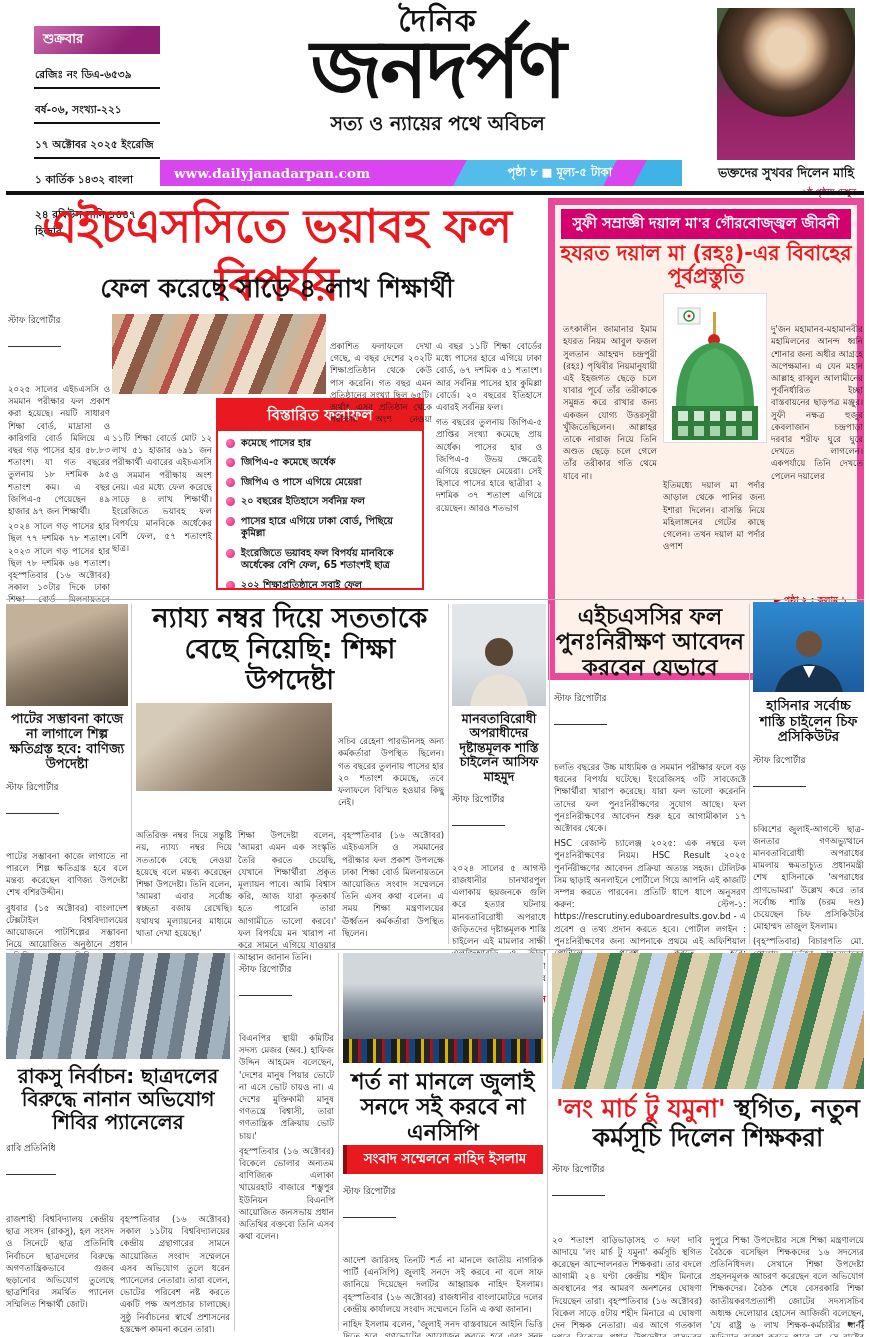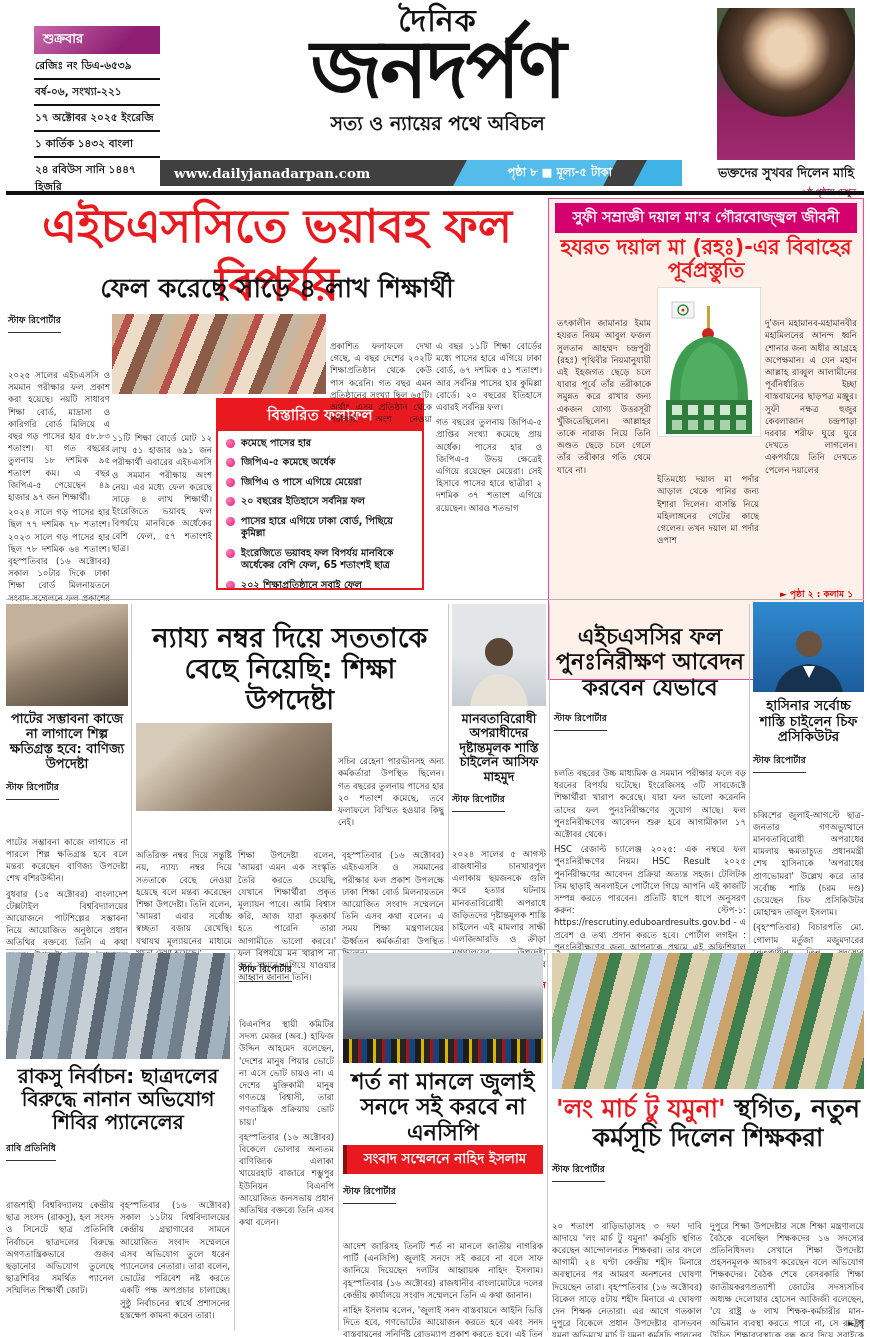--- a/index.html
+++ b/index.html
@@ -3,62 +3,62 @@
 <meta charset="utf-8">
 <style>
   html,body{margin:0;padding:0;background:#e9e9e9;}
   .page{position:relative;width:870px;height:1337px;background:#fff;margin:0 auto;
         font-family:"DejaVu Sans","Liberation Sans",sans-serif;color:#111;overflow:hidden;}
   .abs{position:absolute;}
   
   .datebox{left:34px;top:26px;width:126px;}
   .datebox .day{background:linear-gradient(135deg,#c869ab,#8e1f72 70%);color:#fff;font-weight:bold;
         font-size:13px;padding:3px 9px 4px;}
-  .datebox .row{font-size:10.5px;font-weight:bold;padding:4px 1px 3px;border-bottom:2px solid #111;}
+  .datebox .row{font-size:10.5px;font-weight:bold;padding:4px 1px 3px;border-bottom:2px solid #111;margin-top:9px;}
   .datebox .row:last-child{border-bottom:none;}
   .brand{left:205px;top:6px;width:465px;text-align:center;line-height:1;}
   .brand .pre{font-size:30px;font-weight:800;letter-spacing:1px;}
   .brand .main{font-size:80px;font-weight:900;letter-spacing:-2px;margin-top:-6px;}
   .brand .tag{font-size:19px;font-weight:700;margin-top:4px;}
-  .bluebar{left:160px;top:160px;width:522px;height:26px;background:#404040;color:#fff;
+  .bluebar{left:160px;top:160px;width:522px;height:26px;background:#d946ef;color:#fff;
         display:flex;align-items:center;overflow:hidden;}
   .bluebar .stripe{position:absolute;top:0;height:26px;width:150px;background:#54bceb;transform:skewX(-28deg);}
   .bluebar .site{position:relative;font-weight:bold;font-size:13.5px;padding-left:14px;font-family:"DejaVu Serif","Liberation Serif",serif;}
   .bluebar .pp{position:relative;margin-left:auto;font-weight:bold;font-size:11.5px;padding-right:70px;}
   .promo{right:8px;top:8px;width:152px;text-align:center;}
   .promo .ph{position:relative;width:138px;height:152px;margin:0 auto;
         background:
           radial-gradient(circle at 50% 26%, #ecd2b4 0 14%, #d9b694 20%, #5b4030 34%, #2f2318 52%, transparent 53%),
           linear-gradient(180deg,#4a5a3f 0 8%, #37492f 30%, #8c215f 62%, #a12a70 100%);}
   .promo .cap{font-size:12.5px;font-weight:800;margin-top:4px;}
   .promo .ref{font-size:8.5px;font-weight:bold;color:#a0275d;text-align:right;padding-right:6px;margin-top:2px;}
   .toprule{left:6px;top:191px;width:858px;height:4px;background:#101010;}
   
   .bodytext{font-size:8.6px;line-height:1.42;text-align:justify;color:#1c1c1c;overflow:hidden;margin-top:32px;}
   .bodytext p{margin:0 0 3px;}
-  .byline{font-size:9px;font-weight:bold;border-bottom:1px solid #333;display:inline-block;
-          padding-bottom:4px;margin-bottom:4px;}
+  .byline{font-size:9px;font-weight:normal;border-bottom:1px solid #333;display:inline-block;
+          padding-bottom:18px;margin-bottom:4px;}
   .contin{color:#d60000;font-weight:bold;font-size:9px;text-align:right;}
-  .hl{font-weight:800;line-height:1.15;text-align:center;margin-top:20px;}
+  .hl{font-weight:800;line-height:1.15;text-align:center;}
   .vline{width:1px;background:#c9c9c9;}
   .hline{height:1px;background:#b5b5b5;}
   .ph{position:absolute;overflow:hidden;}
   
   .lead-hl{left:8px;top:198px;width:538px;font-size:46px;font-weight:900;color:#e8191f;
            text-align:center;line-height:1.25;}
   .lead-sub{left:8px;top:268px;width:538px;font-size:26px;font-weight:700;text-align:center;}
   .ph-crowd1{background:repeating-linear-gradient(112deg,#d3b394 0 13px,#b5534a 13px 21px,#ecdcc8 21px 36px,#8c5c49 36px 48px,#c8b7a0 48px 60px);}
   .resultbox{border:2px solid #e8191f;background:#fff;}
   .resultbox .rbt{background:#e8191f;color:#fff;font-weight:800;font-size:15px;text-align:center;padding:3px 0;}
   .resultbox ul{list-style:none;margin:6px 8px;padding:0;}
   .resultbox li{font-size:9.6px;font-weight:bold;margin:0 0 7px;padding-left:15px;position:relative;line-height:1.3;}
   .resultbox li::before{content:"";position:absolute;left:0;top:2px;width:9px;height:9px;border-radius:50%;
         background:radial-gradient(circle at 35% 35%,#ff7eb2,#e2187a);}
   
-  .sufibox{left:548px;top:198px;width:316px;height:482px;background:#fdf1ea;border:1px solid #ec4899;box-sizing:border-box;}
+  .sufibox{left:548px;top:198px;width:316px;height:482px;background:#fdf1ea;border:7px solid #ec4899;box-sizing:border-box;}
   .sufibox .kick{background:#d4006e;color:#fff;font-weight:800;font-size:14.5px;text-align:center;
         margin:4px 6px 0;padding:3px 0;}
   .sufibox .shl{color:#e8191f;font-weight:900;font-size:20.5px;text-align:center;margin:3px 4px 4px;line-height:1.1;}
   .ph-mosque{background:#fff;border:1px solid #ddd;}
   
   .ph-adviser{background:linear-gradient(160deg,#c3b19b 0 28%,#8a7a66 58%,#51463a);}
   .ph-edu{background:linear-gradient(140deg,#d6cbb8 0 22%,#9a8874 55%,#665645);}
   .ph-asif{background:linear-gradient(180deg,#e2e6e9 0 50%,#c6ccd2);}
   .ph-pros{background:linear-gradient(180deg,#2f8ace,#1d5d9e);}
   .ph-raksu{background:repeating-linear-gradient(100deg,#a2b2bf 0 15px,#72808d 15px 28px,#c6cfd6 28px 42px,#5d6a75 42px 54px);}

